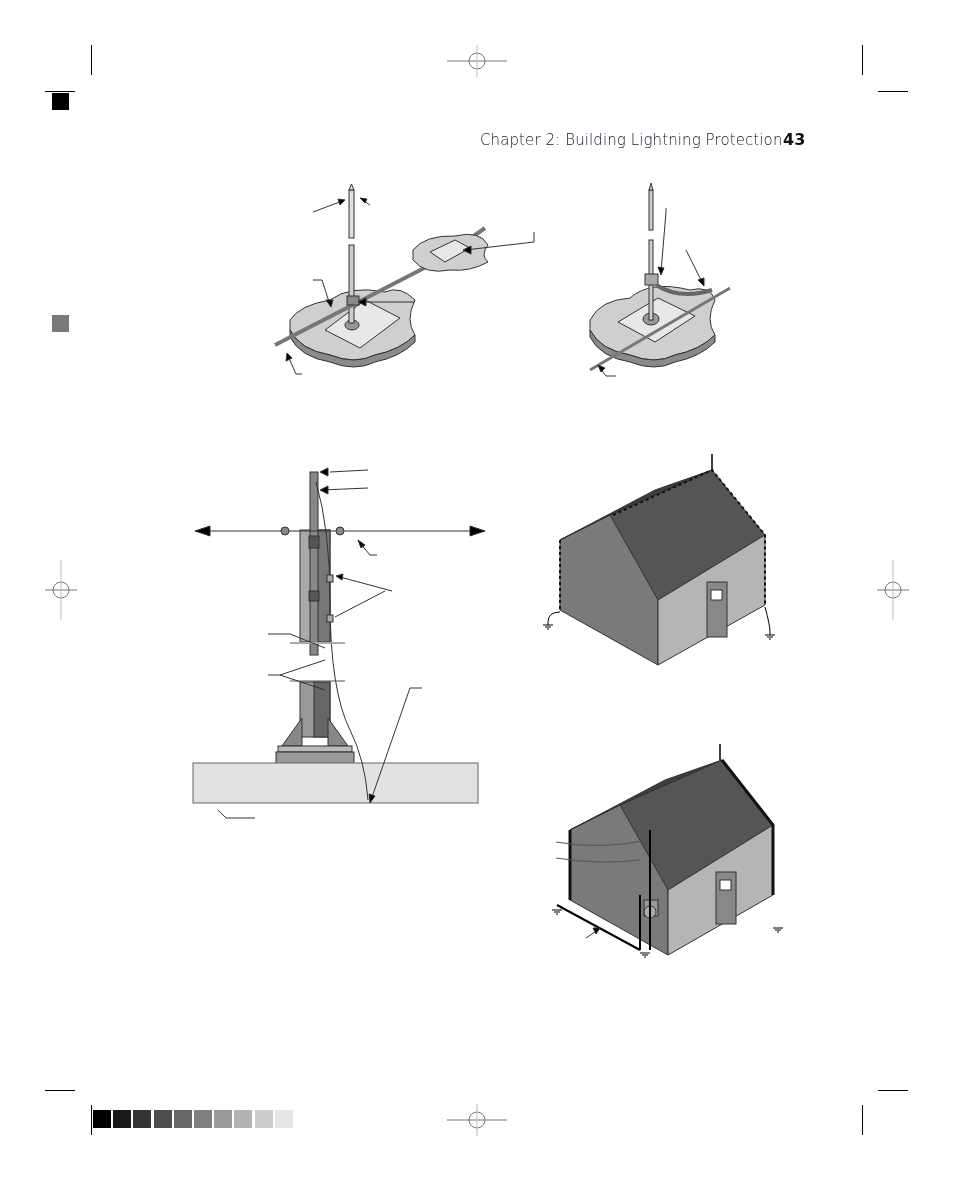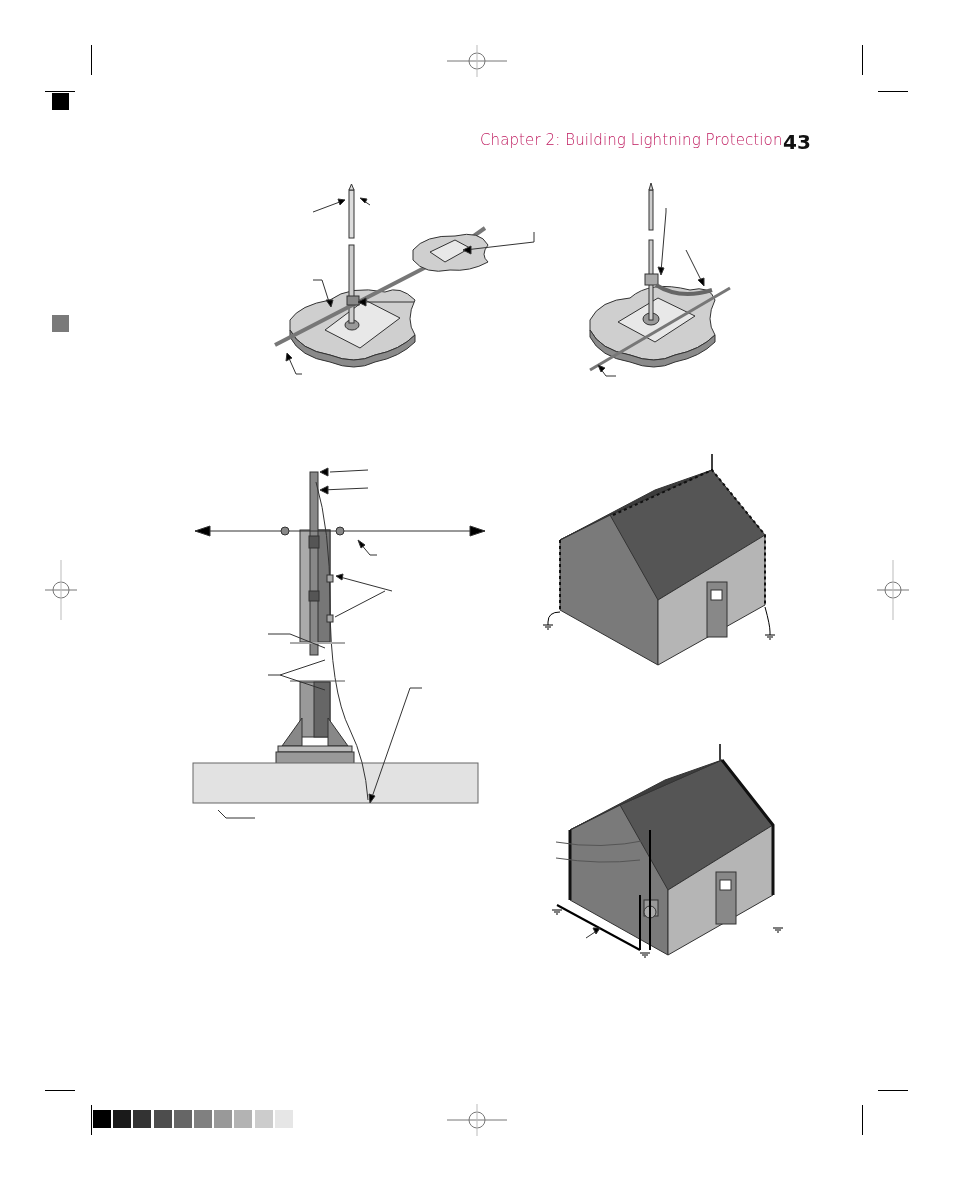--- a/index.html
+++ b/index.html
@@ -1,19 +1,19 @@
 <!DOCTYPE html>
 <html><head>
 <meta charset="utf-8">
 <style>
   html,body{margin:0;padding:0;background:#fff;}
   body{width:954px;height:1182px;position:relative;overflow:hidden;font-family:"DejaVu Sans",sans-serif;}
   .abs{position:absolute;}
-  .header-title{left:480px;top:131px;font-size:15px;color:#be185d;font-family:"DejaVu Sans",sans-serif;font-weight:300;letter-spacing:0.1px;}
-  .page-num{left:783px;top:130px;font-size:20px;font-weight:bold;color:#111;font-family:"DejaVu Sans",sans-serif;}
+  .header-title{left:480px;top:131px;font-size:15px;color:#0f172a;font-family:"DejaVu Sans",sans-serif;font-weight:300;letter-spacing:0.1px;}
+  .page-num{left:783px;top:130px;font-size:16px;font-weight:bold;color:#111;font-family:"DejaVu Sans",sans-serif;}
   .crop{background:#000;}
   .swatch{width:18px;height:18px;top:1110px;}
   svg{position:absolute;left:0;top:0;}
 </style>
 </head>
 <body>
 
 <div class="abs crop" style="left:91px;top:45px;width:1px;height:30px;"></div>
 <div class="abs crop" style="left:45px;top:91px;width:30px;height:1px;"></div>
 <div class="abs crop" style="left:862px;top:45px;width:1px;height:30px;"></div>

